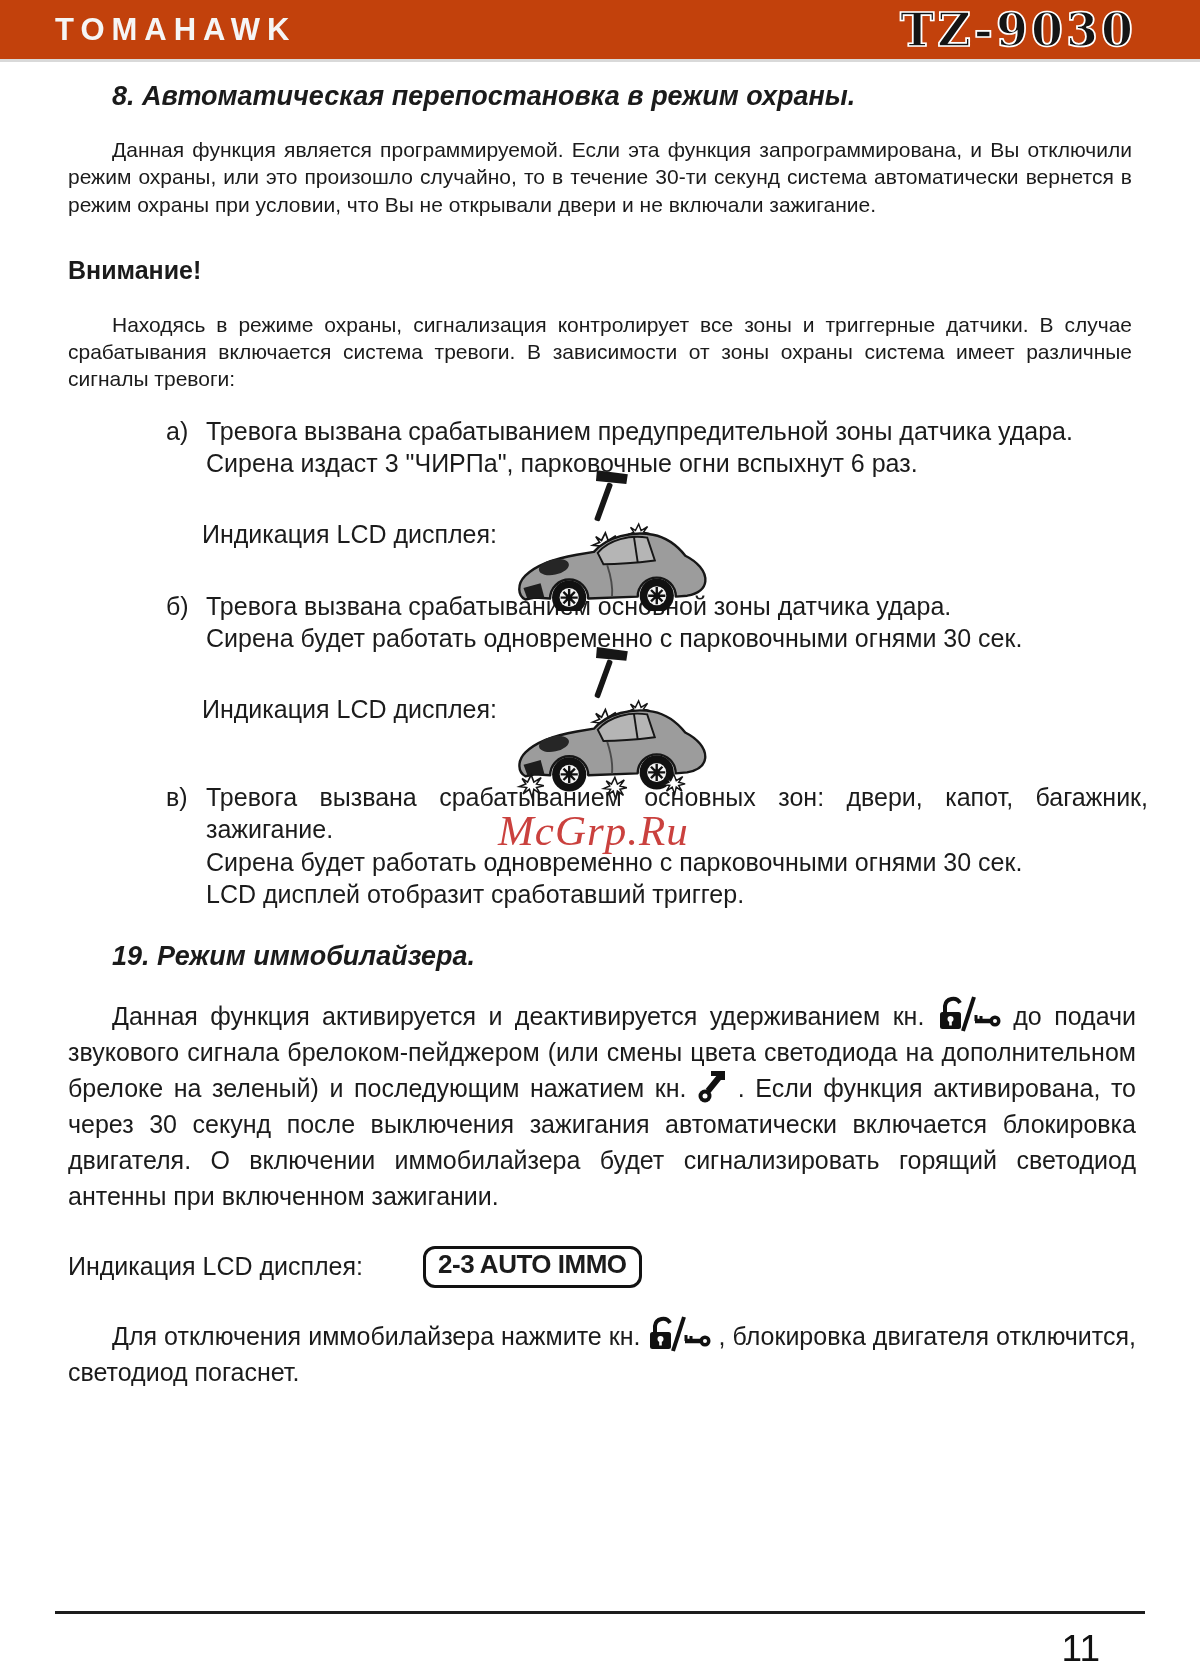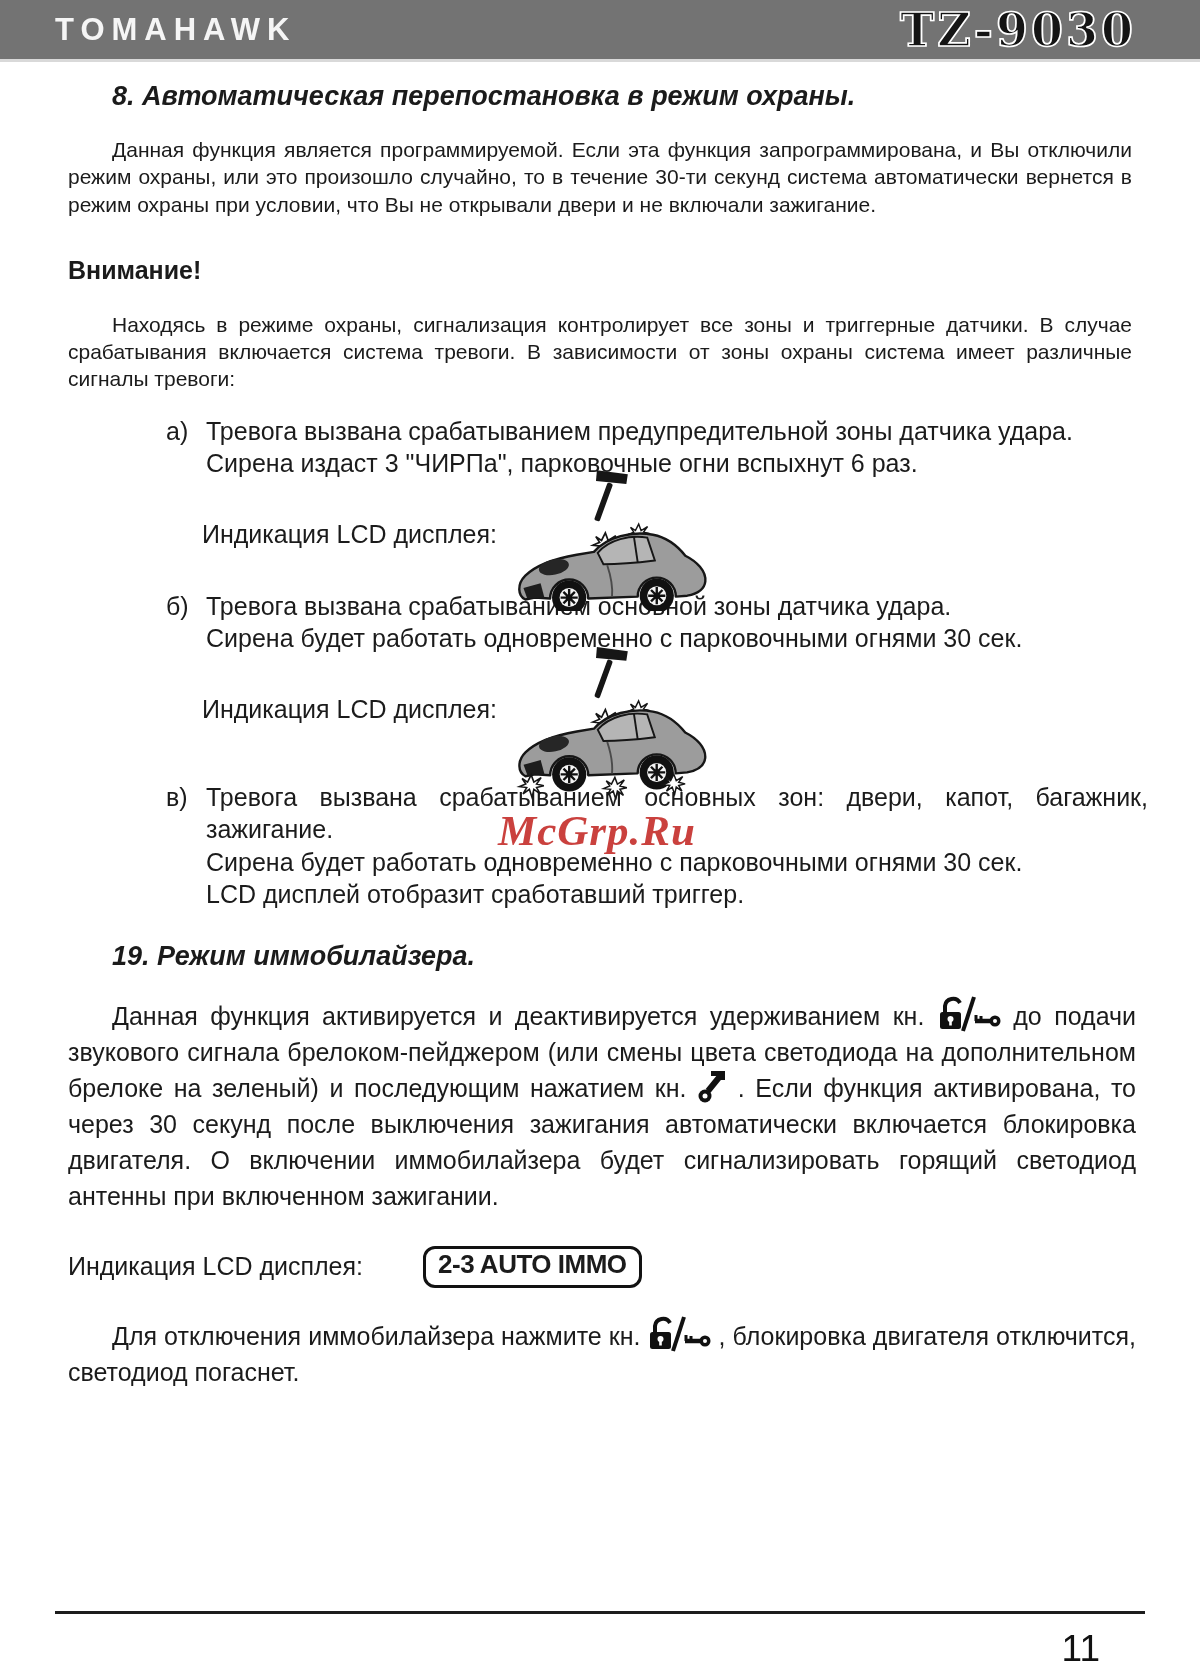--- a/index.html
+++ b/index.html
@@ -2,21 +2,21 @@
 <html lang="ru"><head>
 <meta charset="utf-8">
 <style>
   html,body{margin:0;padding:0;background:#ffffff;}
   .page{
     position:relative;width:1200px;height:1670px;overflow:hidden;background:#fff;
     font-family:"Liberation Sans","DejaVu Sans",sans-serif;color:#1b1b1b;
   }
   
   .header{
-    position:absolute;top:0;left:0;right:0;height:62px;background:#737373;
+    position:absolute;top:0;left:0;right:0;height:62px;background:#c2410c;
     border-bottom:3px solid #d9d9d9;display:flex;align-items:center;
     justify-content:space-between;padding:0 64px 0 55px;box-sizing:border-box;
   }
   .brand{color:#f5f5f5;font-size:31px;font-weight:600;letter-spacing:7px;}
   .model{
     font-family:"DejaVu Serif","Liberation Serif",serif;font-weight:bold;font-size:46px;
     color:#141414;-webkit-text-stroke:1.7px #ffffff;letter-spacing:3px;
     text-shadow:0 0 1px #fff;
   }
   
@@ -42,21 +42,21 @@
   .icon-inline{display:inline-block;vertical-align:-7px;}
   .lcd-row3{display:flex;align-items:center;margin-top:32px;}
   .lcd-label3{font-size:25px;}
   .lcd-box{
     margin-left:60px;border:3.5px solid #121212;border-radius:12px;
     padding:0 12px 5px;font-weight:bold;font-size:26px;letter-spacing:-0.5px;white-space:nowrap;
   }
   .p-final{margin-top:28px;}
   .watermark{
     position:absolute;left:498px;top:806px;font-family:"Liberation Serif","DejaVu Serif",serif;
-    font-style:italic;font-weight:bold;font-size:43px;color:rgba(193,32,28,0.85);letter-spacing:1px;
+    font-style:italic;font-weight:normal;font-size:43px;color:rgba(193,32,28,0.85);letter-spacing:1px;
   }
   .footer-rule{position:absolute;left:55px;right:55px;bottom:56px;border-top:3px solid #1c1c1c;}
   .page-number{position:absolute;right:100px;bottom:0px;font-size:37px;font-weight:normal;color:#111;}
   .hidden-defs{position:absolute;width:0;height:0;overflow:hidden;}
 </style>
 </head>
 <body>
 
 <svg class="hidden-defs" aria-hidden="true">
   <defs>

